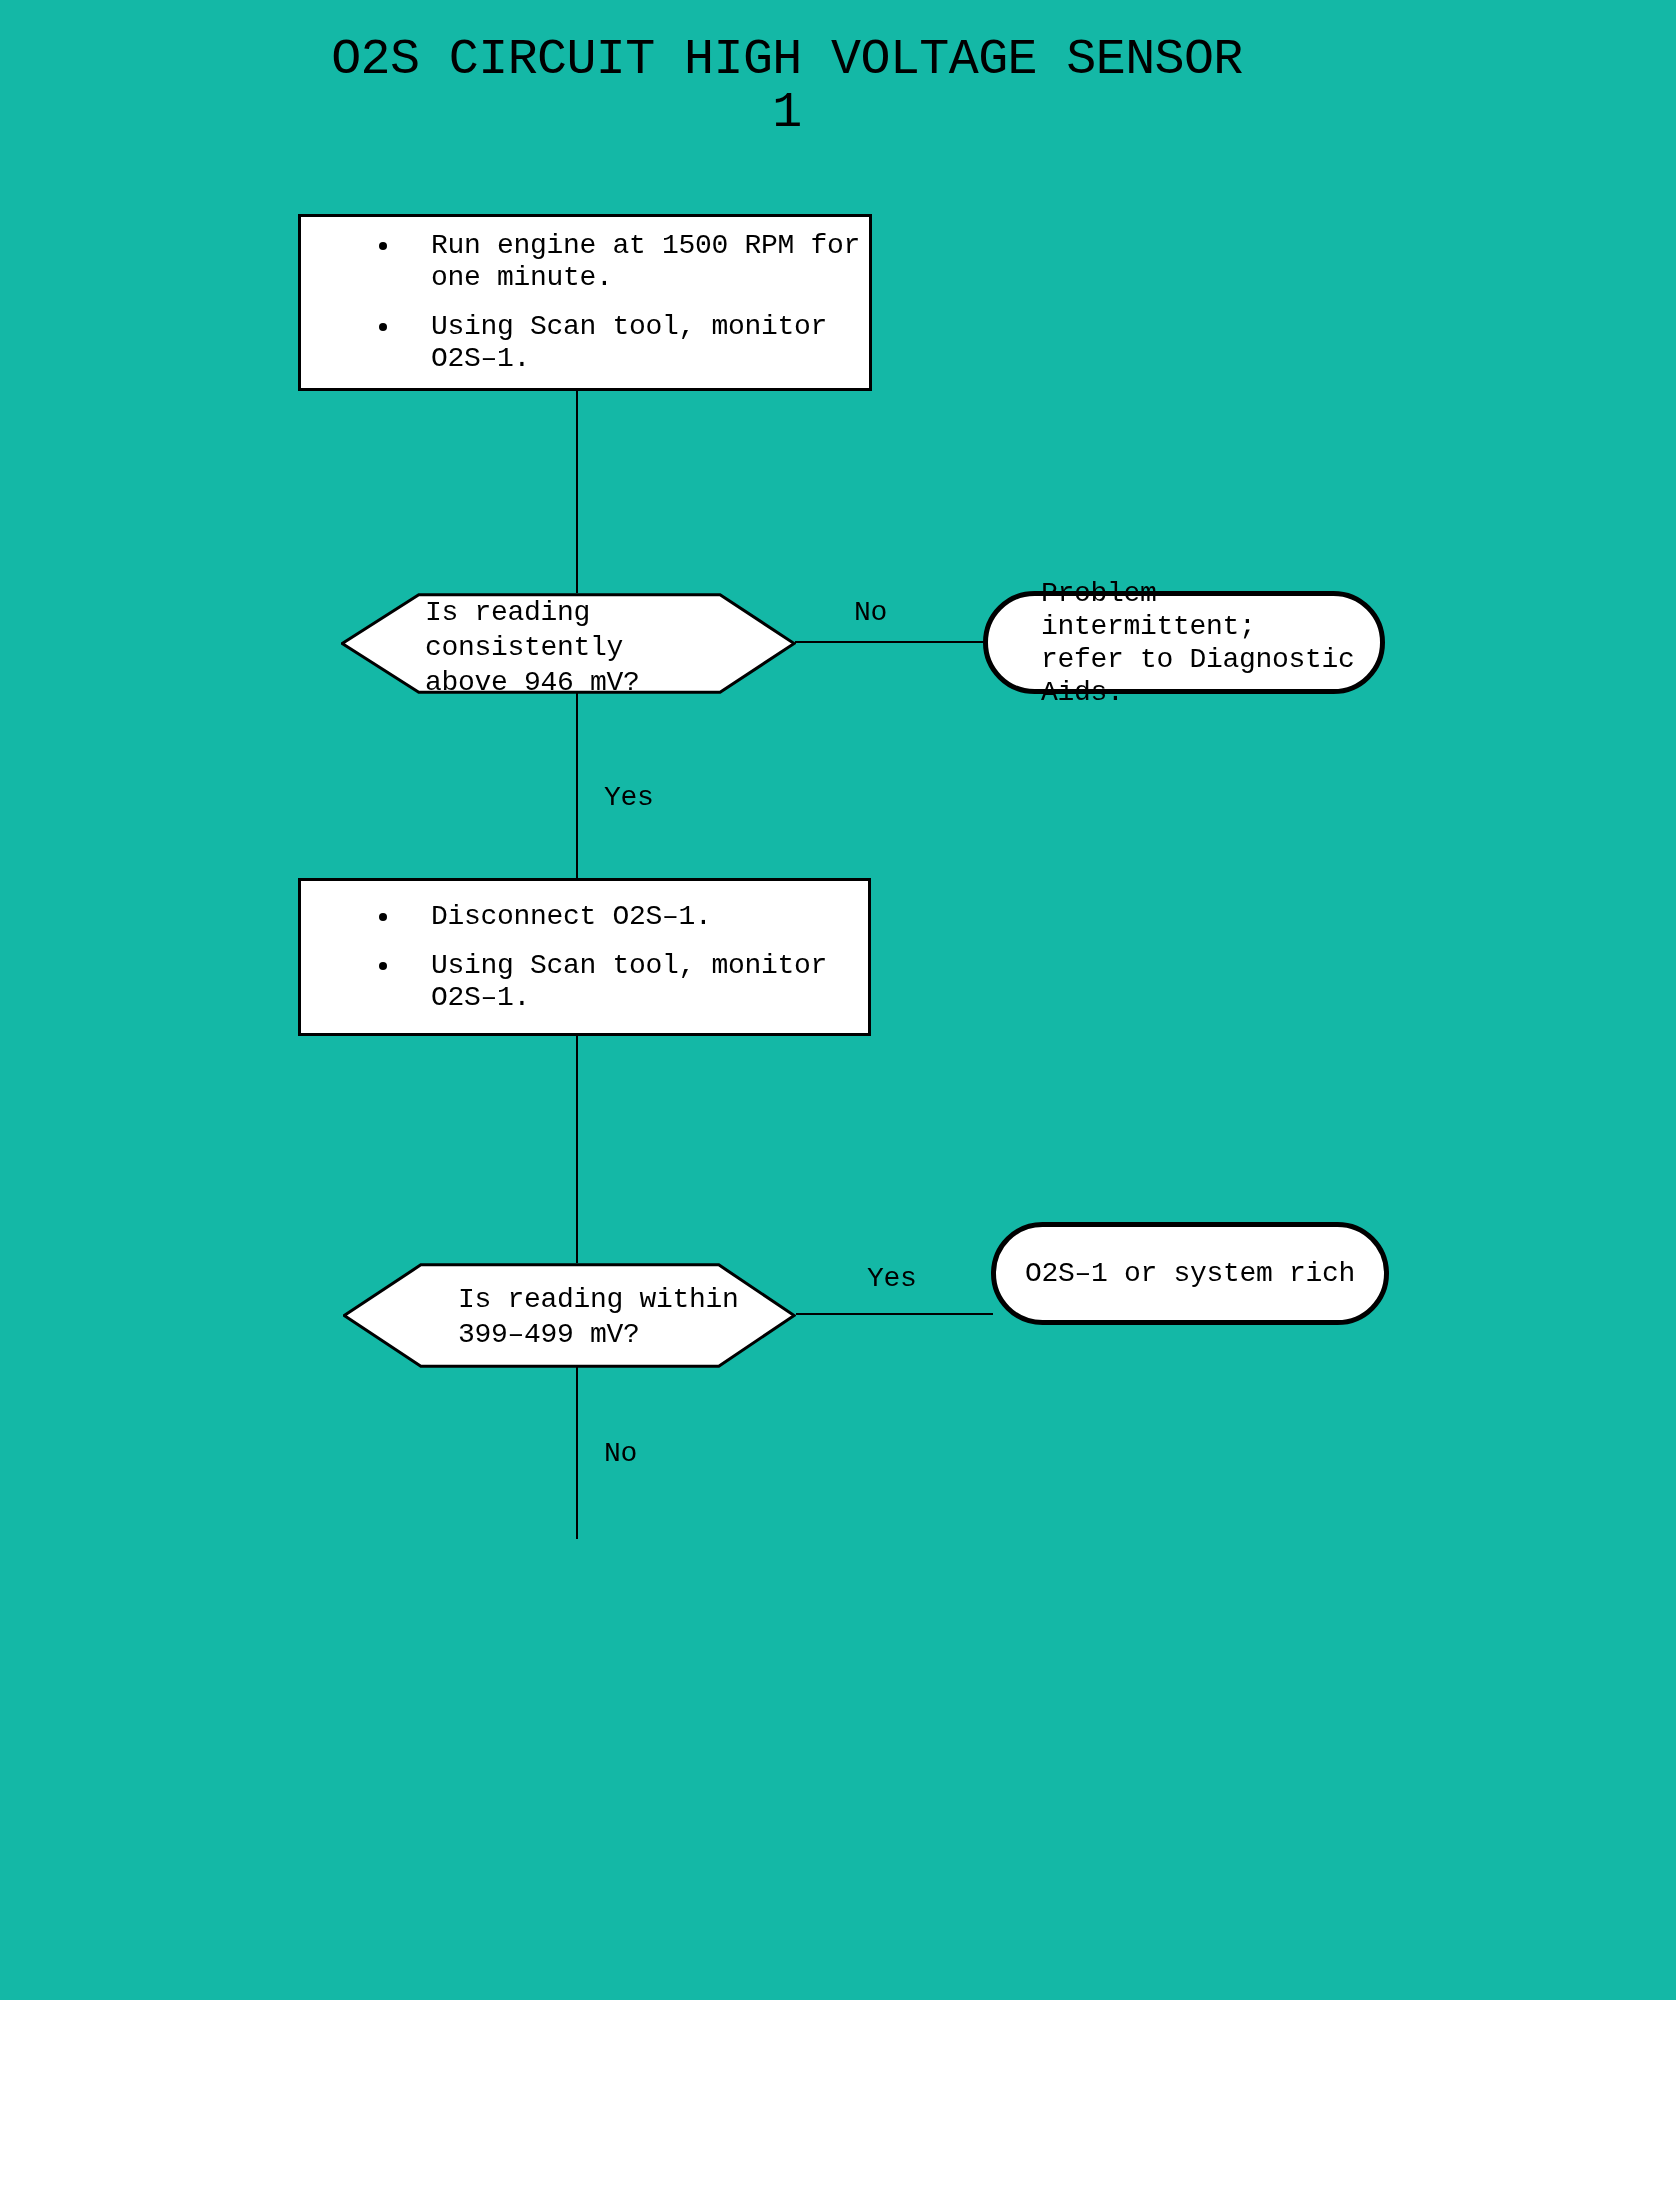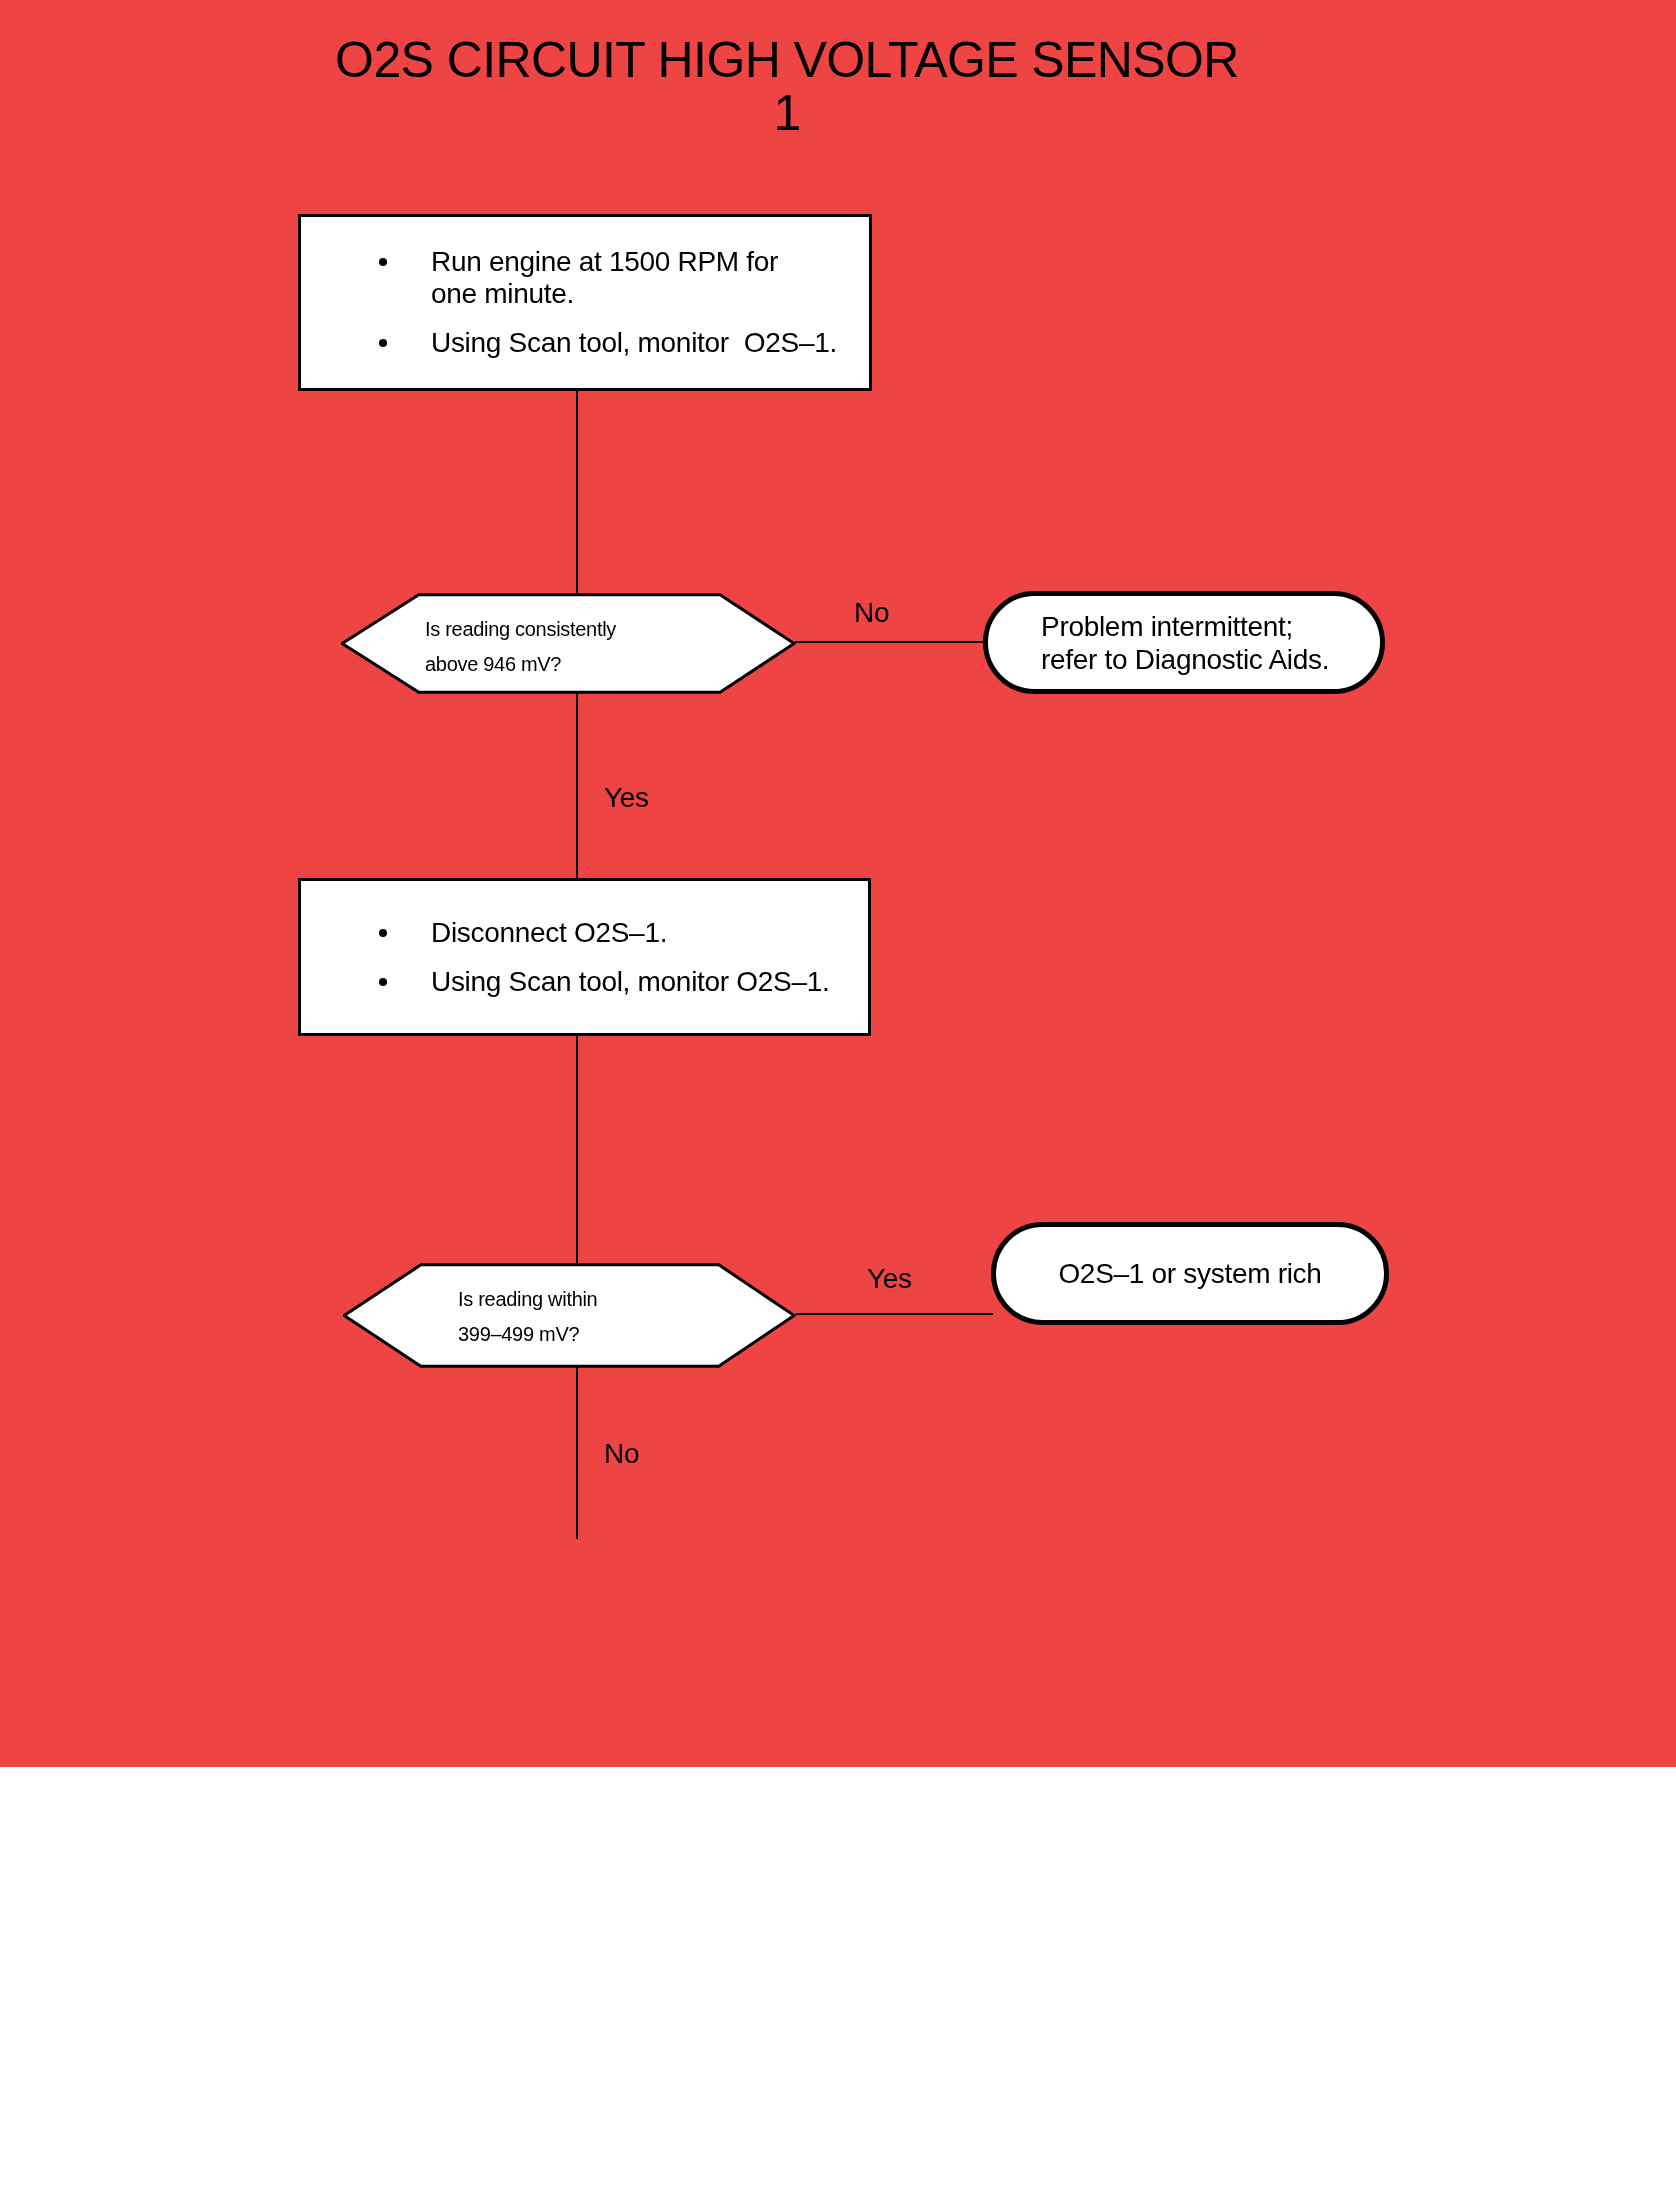--- a/index.html
+++ b/index.html
@@ -1,21 +1,21 @@
 <!DOCTYPE html>
 <html style="font-size:9.7px"><head>
 <meta charset="utf-8">
 <style>
   html, body { margin: 0; padding: 0; background: #ffffff; }
   #canvas {
     position: relative;
     width: 1676px;
-    height: 1767px;
-    background: #ef4444;
-    font-family: Liberation Sans, sans-serif;
+    height: 2000px;
+    background: #14b8a6;
+    font-family: Liberation Mono, monospace;
     color: #000000;
     overflow: hidden;
   }
   .abs { position: absolute; }
   .txt { white-space: pre-wrap; }
 
   
   .diagram-title {
     left: 319px; top: 34px; width: 936px;
     font-size: 50px; line-height: 1.05;
@@ -44,21 +44,21 @@
     font-size: 28px; line-height: 32px; letter-spacing: -0.3px;
   }
 
   
   .hexagon { background: transparent; }
   #decision1 { left: 341px; top: 593px; width: 455px; height: 101px; }
   #decision2 { left: 343px; top: 1263px; width: 453px; height: 105px; }
   .hexagon svg { position: absolute; left: 0; top: 0; width: 100%; height: 100%; }
   .hex-text {
     position: absolute; top: 50%; transform: translateY(-50%);
-    font-size: 20px; line-height: 35px; letter-spacing: -0.3px;
+    font-size: 28px; line-height: 35px; letter-spacing: -0.3px;
   }
   #decision1 .hex-text { left: 84px; margin-top: 3.6px; }
   #decision2 .hex-text { left: 115px; margin-top: 1.2px; }
 
   
   .stadium {
     background: #ffffff;
     box-sizing: border-box;
     border: 5.5px solid #000000;
     display: flex; flex-direction: column; justify-content: center;

